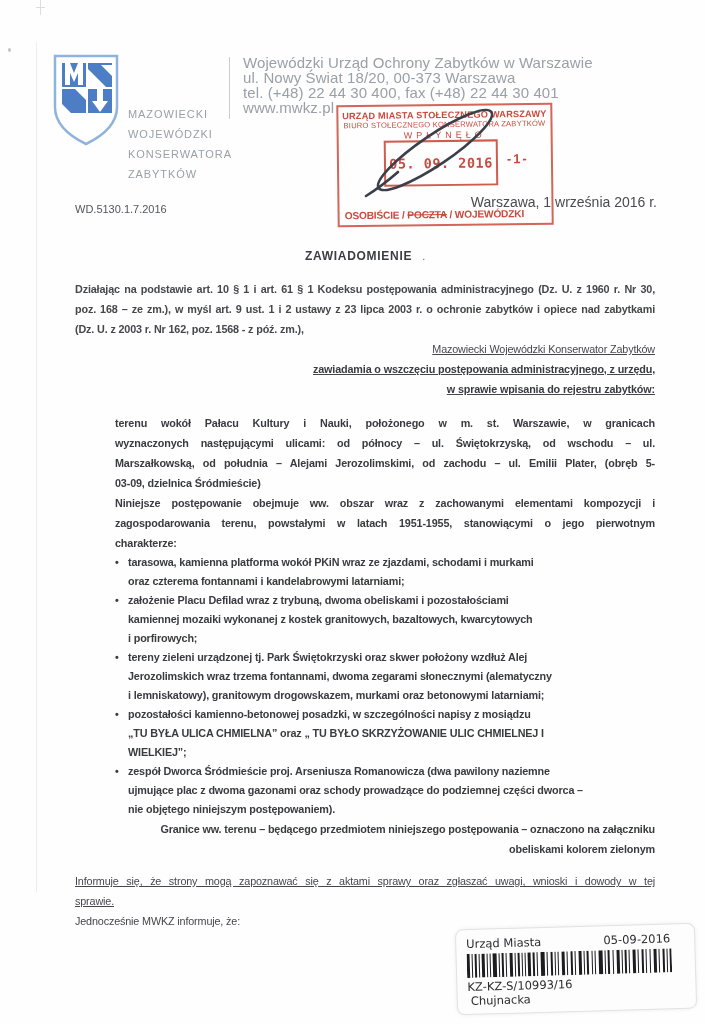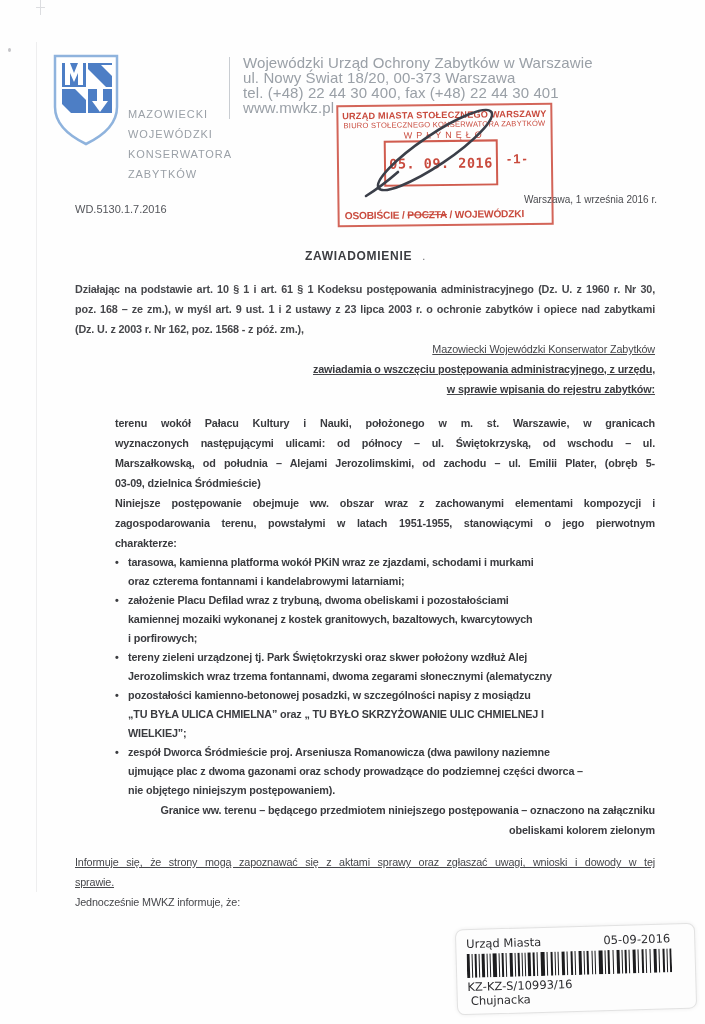--- a/index.html
+++ b/index.html
@@ -30,21 +30,21 @@
     border:2px solid rgba(203,74,60,.9);
     display:flex;align-items:center;justify-content:center;
     font-family:"DejaVu Sans Mono",monospace;font-size:13.5px;font-weight:700;letter-spacing:0.5px;
   }
   .stamp-no{position:absolute;left:168px;top:46px;font-size:13px;letter-spacing:2px;font-weight:700;}
   .delivery{position:absolute;left:5px;bottom:4px;font-size:10.2px;font-weight:700;
             letter-spacing:-0.2px;white-space:nowrap;}
   .struck{text-decoration:line-through;}
   .scribble{position:absolute;left:360px;top:102px;width:150px;height:100px;z-index:4;pointer-events:none;}
   
-  .dateline{position:absolute;right:48px;top:194px;font-size:10px;color:#4a4b4f;z-index:5;}
+  .dateline{position:absolute;right:48px;top:194px;font-size:14px;color:#4a4b4f;z-index:5;}
   .refnum{position:absolute;left:75px;top:203px;font-size:11px;color:#53555a;}
   
   .main{position:absolute;left:75px;right:50px;top:246px;
         font-size:10.8px;line-height:20px;letter-spacing:-0.15px;}
   .ln{height:20px;overflow:hidden;}
   .just .ln{text-align:justify;}
   .just .ln:not(:last-child)::after{content:"";display:inline-block;width:100%;height:0;}
   .title-row{text-align:center;height:21px;color:#3c3d41;}
   .title-txt{font-weight:700;font-size:12px;letter-spacing:0.7px;}
   .title-mark{margin-left:10px;color:#6b6c70;}
@@ -187,20 +187,21 @@
             <div class="ln">założenie Placu Defilad wraz z trybuną, dwoma obeliskami i pozostałościami</div>
             <div class="ln">kamiennej mozaiki wykonanej z kostek granitowych, bazaltowych, kwarcytowych</div>
             <div class="ln">i porfirowych;</div>
           </div>
       </div>
         <div class="bullet">
         <span class="bmark">•</span>
         <div>
             <div class="ln">tereny zieleni urządzonej tj. Park Świętokrzyski oraz skwer położony wzdłuż Alej</div>
             <div class="ln">Jerozolimskich wraz trzema fontannami, dwoma zegarami słonecznymi (alematyczny</div>
+            <div class="ln">i lemniskatowy), granitowym drogowskazem, murkami oraz betonowymi latarniami;</div>
           </div>
       </div>
         <div class="bullet">
         <span class="bmark">•</span>
         <div>
             <div class="ln">pozostałości kamienno-betonowej posadzki, w szczególności napisy z mosiądzu</div>
             <div class="ln">„TU BYŁA ULICA CHMIELNA” oraz „ TU BYŁO SKRZYŻOWANIE ULIC CHMIELNEJ I</div>
             <div class="ln">WIELKIEJ”;</div>
           </div>
       </div>

